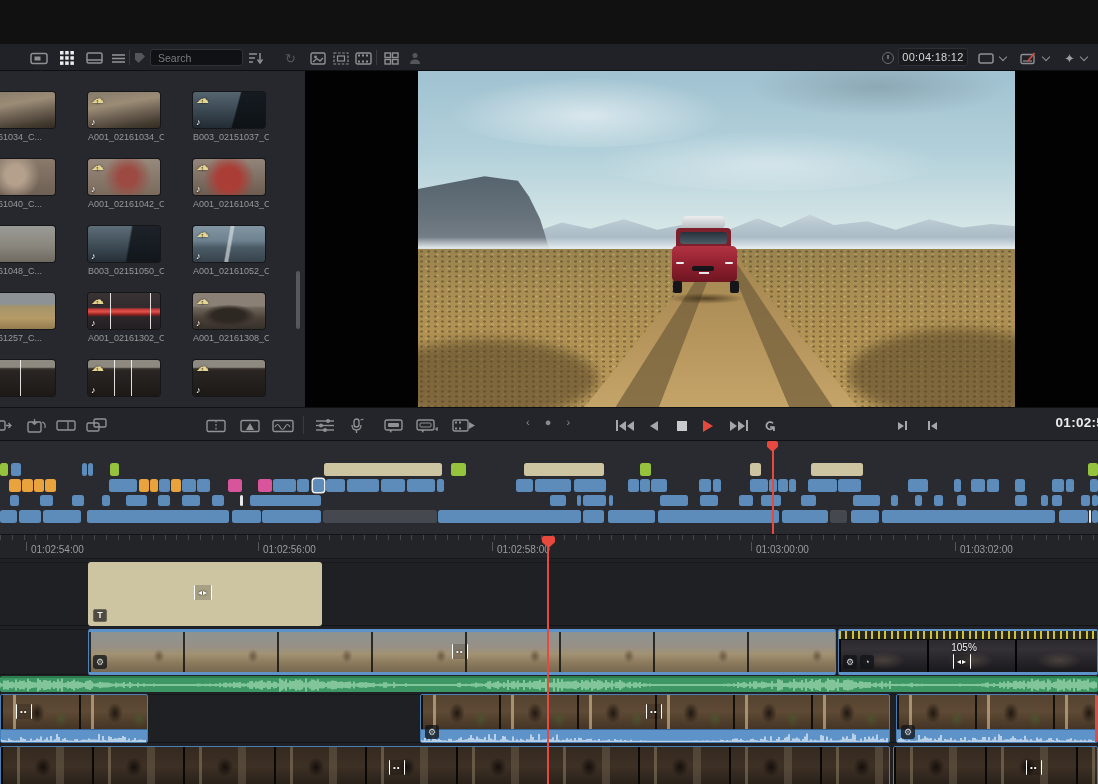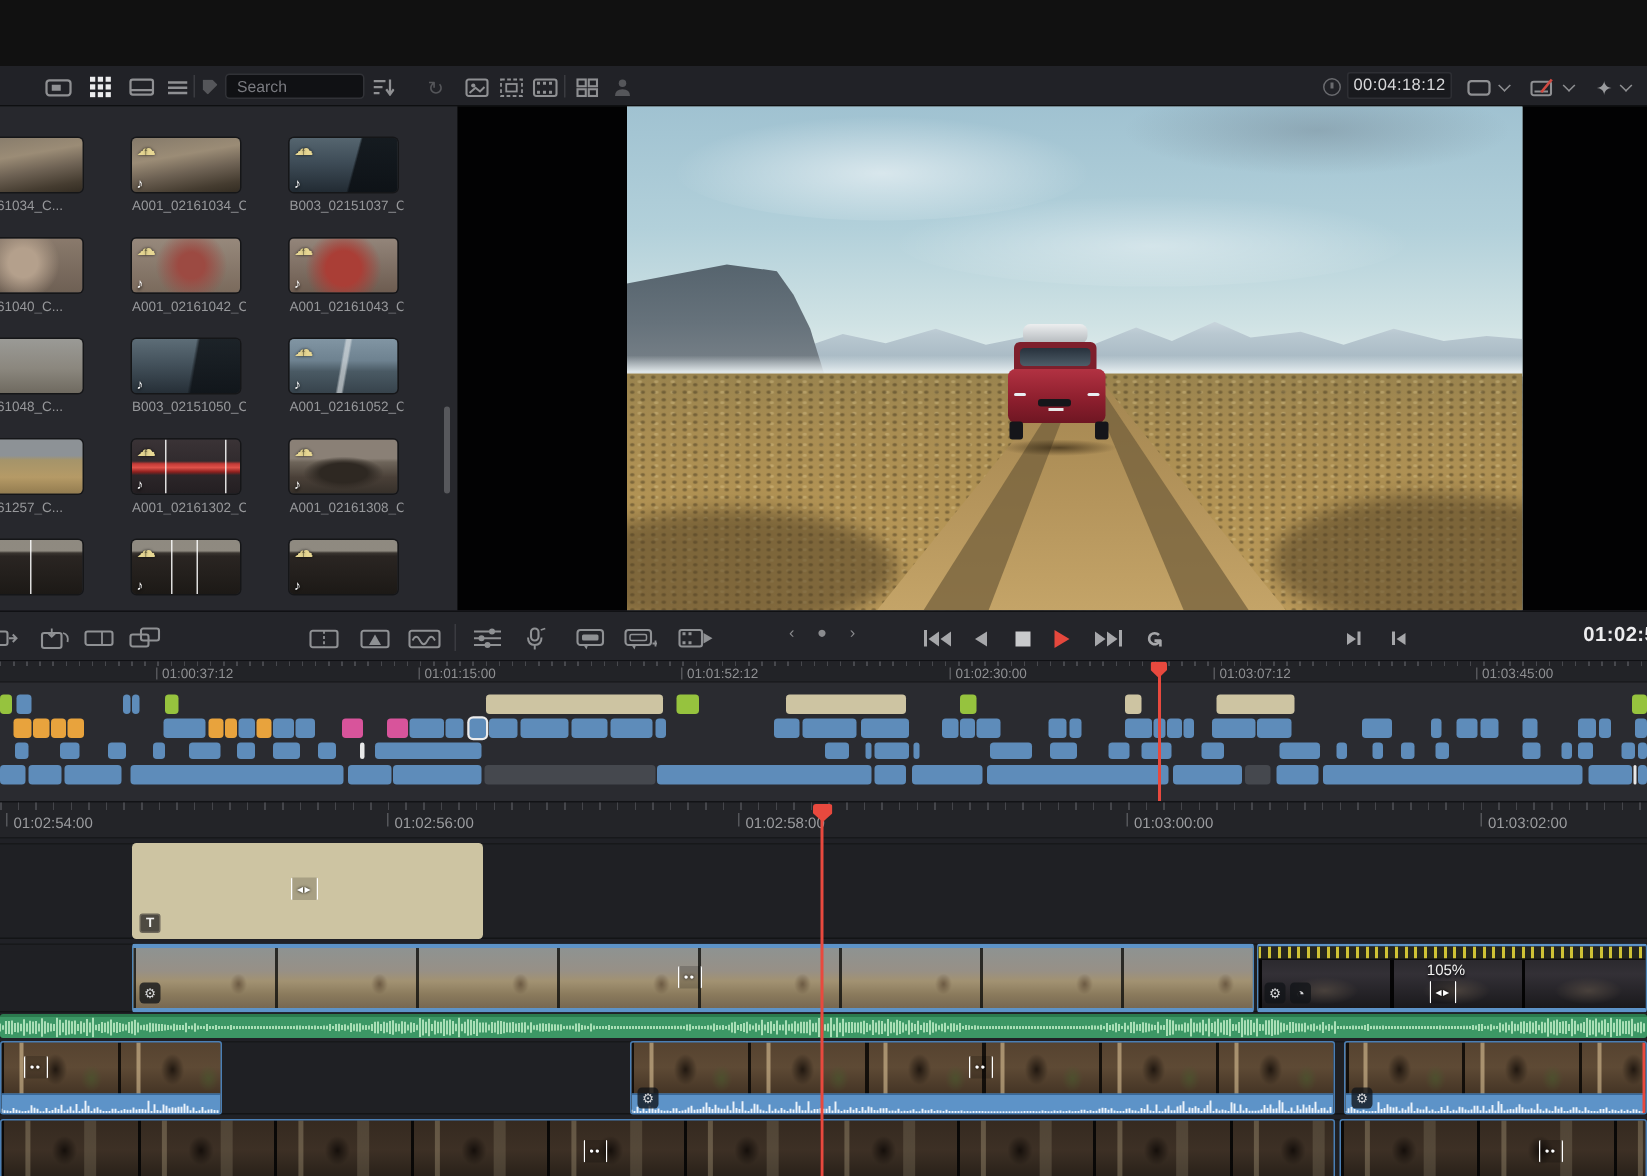--- a/index.html
+++ b/index.html
@@ -579,28 +579,20 @@
         <div class="tbar" style="height:9px"></div>
     </div>
     <div class="mb-icon" style="left:928px;gap:1px">
       <div class="tbar" style="height:9px"></div>
         <div class="tri tri-l" style="border-width:4.5px 6.5px 4.5px 0"></div>
     </div>
     <div class="ttc">01:02:58</div>
   </div>
 
   <div class="minimap">
-    <div class="mini-ruler">
-        <div class="mini-tick" style="left: 108px;">01:00:37:12<i></i></div>
-        <div class="mini-tick" style="left: 283px;">01:01:15:00<i></i></div>
-        <div class="mini-tick" style="left: 458px;">01:01:52:12<i></i></div>
-        <div class="mini-tick" style="left: 637px;">01:02:30:00<i></i></div>
-        <div class="mini-tick" style="left: 813px;">01:03:07:12<i></i></div>
-        <div class="mini-tick" style="left: 988px;">01:03:45:00<i></i></div>
-      </div>
     <div style="position:absolute;left:0;top:14px;right:0;bottom:0;">
         <div class="mm-clip" style="left: 0px; width: 8px; top: 8px; height: 13px; background: rgb(150, 195, 62);"></div>
         <div class="mm-clip" style="left: 11px; width: 10px; top: 8px; height: 13px; background: rgb(94, 140, 186);"></div>
         <div class="mm-clip" style="left: 82px; width: 5px; top: 8px; height: 13px; background: rgb(94, 140, 186);"></div>
         <div class="mm-clip" style="left: 88px; width: 5px; top: 8px; height: 13px; background: rgb(94, 140, 186);"></div>
         <div class="mm-clip" style="left: 110px; width: 9px; top: 8px; height: 13px; background: rgb(150, 195, 62);"></div>
         <div class="mm-clip" style="left: 324px; width: 118px; top: 8px; height: 13px; background: rgb(205, 196, 162);"></div>
         <div class="mm-clip" style="left: 451px; width: 15px; top: 8px; height: 13px; background: rgb(150, 195, 62);"></div>
         <div class="mm-clip" style="left: 524px; width: 80px; top: 8px; height: 13px; background: rgb(205, 196, 162);"></div>
         <div class="mm-clip" style="left: 640px; width: 11px; top: 8px; height: 13px; background: rgb(150, 195, 62);"></div>
@@ -699,25 +691,25 @@
         <div class="mm-clip" style="left: 1092px; width: 6px; top: 55px; height: 13px; background: rgb(94, 140, 186);"></div>
       </div>
     <div class="mini-ph" style="left: 768px;">
       <div class="line"></div>
         <div class="pin" style="left:-1px"></div>
     </div>
   </div>
 
   <div class="timeline">
     <div class="tl-ruler">
-        <div class="tl-tick" style="left: 9px;">01:02:54:00<i></i></div>
+        <div class="tl-tick" style="left: 31px;">01:02:54:00<i></i></div>
         <div class="tl-tick" style="left: 263px;">01:02:56:00<i></i></div>
         <div class="tl-tick" style="left: 497px;">01:02:58:00<i></i></div>
         <div class="tl-tick" style="left: 756px;">01:03:00:00<i></i></div>
-        <div class="tl-tick" style="left: 992px;">01:03:02:00<i></i></div>
+        <div class="tl-tick" style="left: 960px;">01:03:02:00<i></i></div>
       </div>
     <div style="position:absolute;inset:0;">
         <div class="trackrow" style="top: 28px; height: 64px;"></div>
         <div class="tl-clip k-title" style="left: 88px; top: 28px; width: 234px; height: 64px;">
           <div class="mk" style="left: 50%; margin-left: -11px;">◂▸</div>
           <div class="tbadge">T</div>
         </div>
         <div class="trackrow" style="top: 95px; height: 46px;"></div>
         <div class="tl-clip k-road" style="left: 88px; top: 95px; width: 748px; height: 46px;">
           <div class="mk" style="left: 363px;">••</div>

